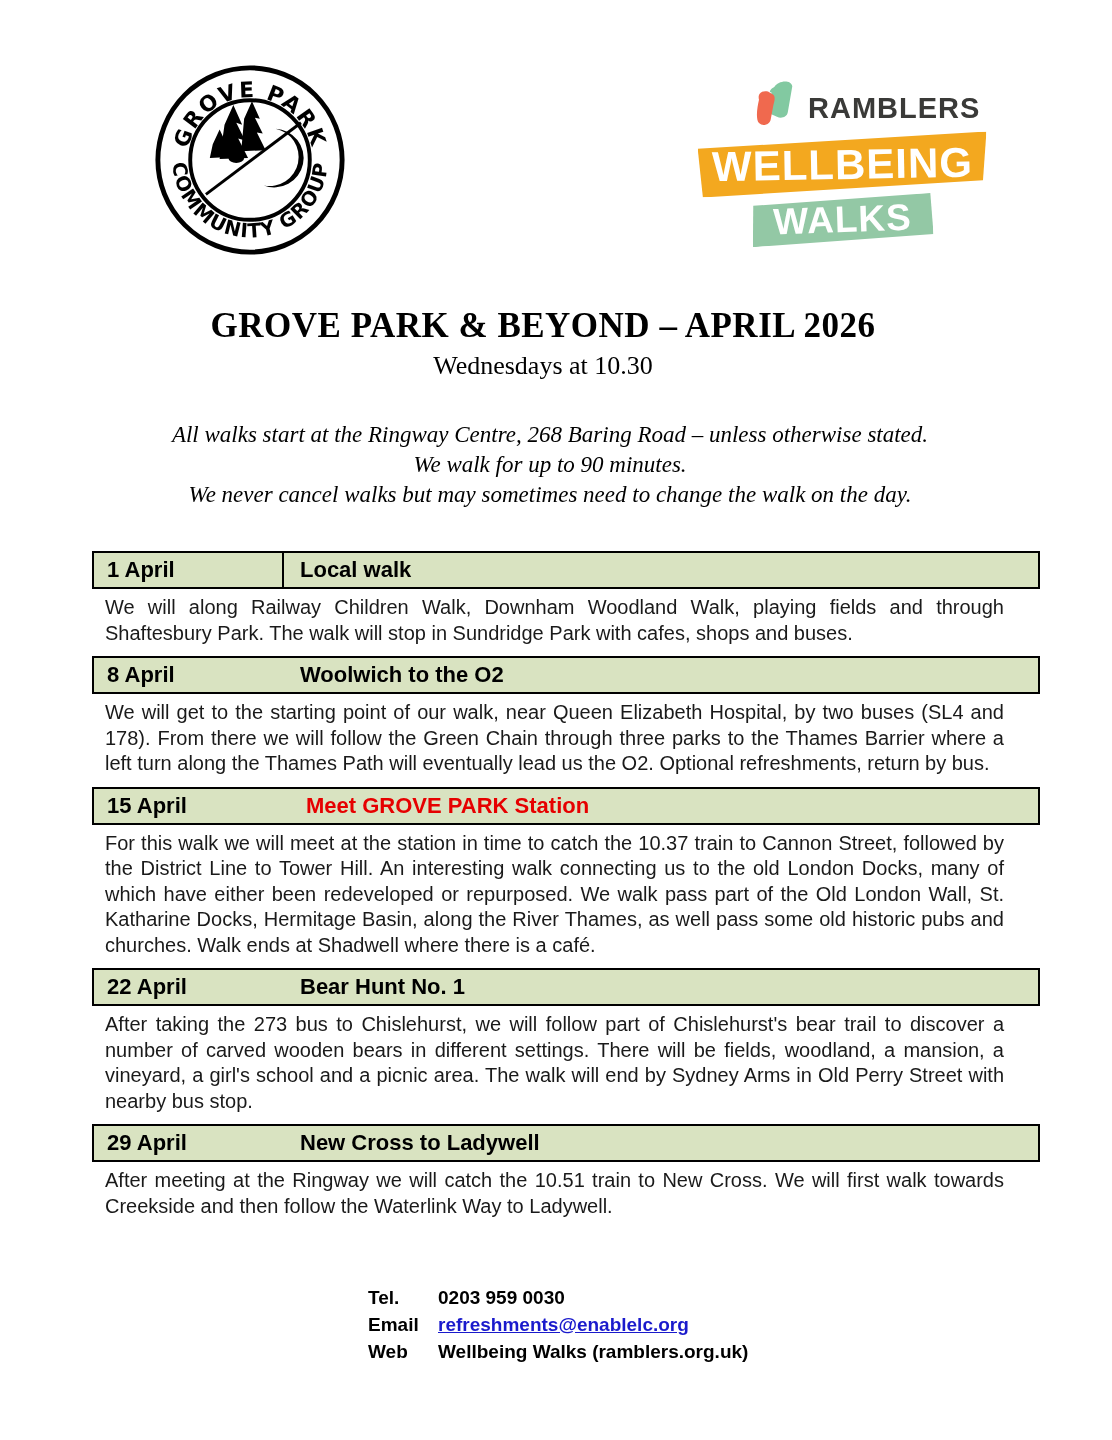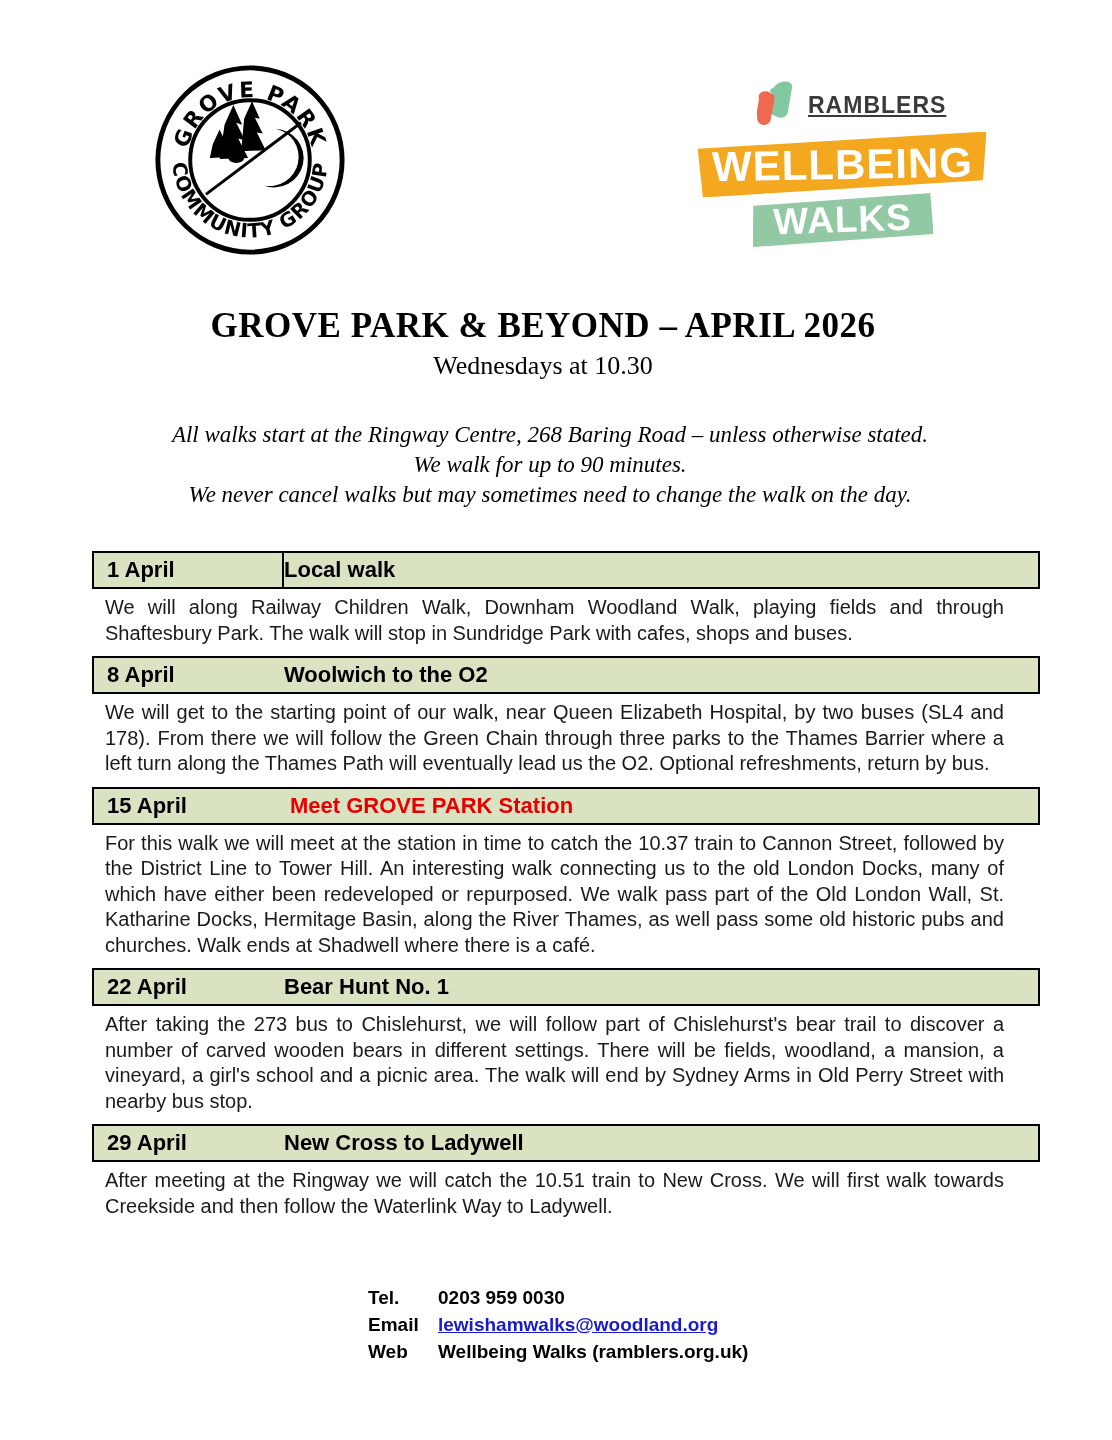--- a/index.html
+++ b/index.html
@@ -13,22 +13,22 @@
   .stamp-text{font-family:"DejaVu Sans",sans-serif;font-weight:bold;fill:#000;}
   .stamp-top{font-size:22px;letter-spacing:2px;}
   .stamp-bottom{font-size:20px;letter-spacing:1px;}
   .stamp-stroke{fill:none;stroke:#000;}
 
   .ramblers-logo{position:absolute;left:698px;top:78px;width:292px;height:168px;}
   .r-mark{position:absolute;left:52px;top:0;width:54px;height:56px;}
   .mark-orange{fill:var(--mark-orange);}
   .mark-teal{fill:var(--mark-teal);}
   .r-brand{
-    position:absolute;left:110px;top:14px;font-size:23px;font-weight:bold;
-    letter-spacing:1px;color:var(--brand-dark);text-decoration:underline;
+    position:absolute;left:110px;top:14px;font-size:29px;font-weight:bold;
+    letter-spacing:1px;color:var(--brand-dark);
   }
   .banner{display:flex;align-items:center;justify-content:center;position:absolute;}
   .banner-orange{
     left:0;top:56px;width:289px;height:61px;background:var(--banner-orange);
     clip-path:polygon(0% 20%,100% 0%,98.5% 80%,1.5% 100%);transform:rotate(-1deg);
   }
   .banner-green{
     left:54px;top:118px;width:181px;height:48px;background:var(--banner-green);
     clip-path:polygon(1% 14%,99% 0%,100% 86%,0% 100%);transform:rotate(-2deg);
   }
@@ -43,21 +43,21 @@
   .doc-subtitle{font-size:26px;margin-top:5px;color:#000;}
 
   .intro{position:absolute;left:0;top:420px;width:1100px;text-align:center;
     font-family:"Liberation Serif",serif;font-style:italic;font-size:23px;
     line-height:30px;color:#000;}
 
   
   .walks{position:absolute;left:92px;top:551px;width:948px;}
   .walk-band{
     display:flex;align-items:stretch;height:38px;background:var(--band-green);
-    border:2px solid #000;box-sizing:border-box;margin-bottom:6px;
+    border:2px solid #000;box-sizing:border-box;margin-bottom:6px;gap:16px;
   }
   .walk-date{
     width:190px;min-width:190px;display:flex;align-items:center;
     padding-left:13px;font-weight:bold;font-size:22px;box-sizing:border-box;color:#000;
   }
   .walk-section.first .walk-date{border-right:2px solid #000;}
   .walk-title{
     display:flex;align-items:center;padding-left:0;font-weight:bold;
     font-size:22px;color:#000;white-space:nowrap;
   }
@@ -195,21 +195,21 @@
   </div>
 
 
   <div class="contact">
     <div class="contact-row">
       <div class="contact-label">Tel.</div>
       <div>0203 959 0030</div>
     </div>
     <div class="contact-row">
       <div class="contact-label">Email</div>
-      <a class="email-link">lewishamwalks@woodland.org</a>
+      <a class="email-link">refreshments@enablelc.org</a>
     </div>
     <div class="contact-row">
       <div class="contact-label">Web</div>
       <div>Wellbeing Walks (ramblers.org.uk)</div>
     </div>
   </div>
 
 </div>
 
 </body></html>

